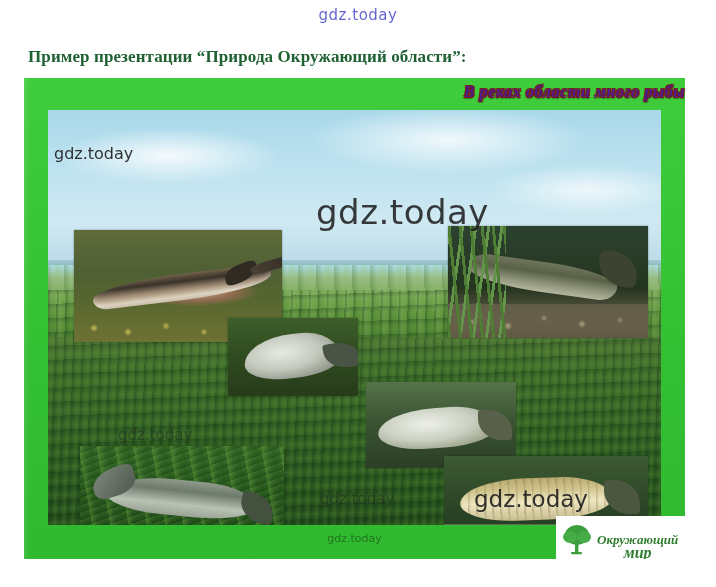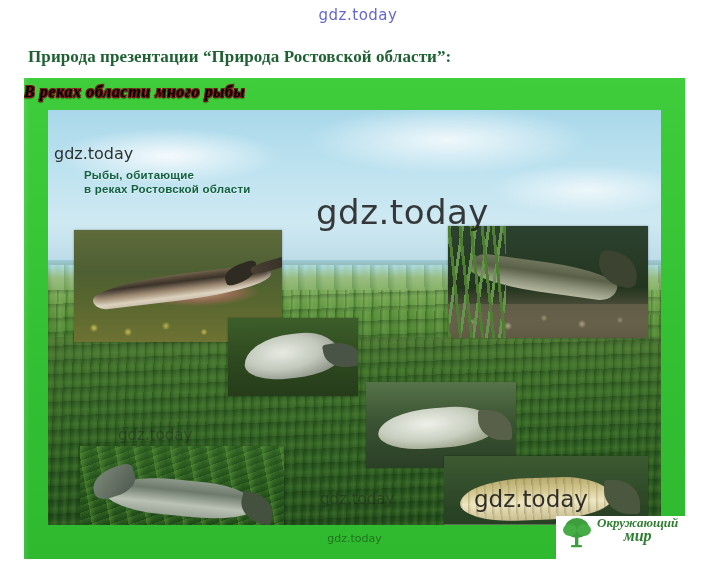--- a/index.html
+++ b/index.html
@@ -59,27 +59,27 @@
     background:
       linear-gradient(90deg, rgba(255,255,255,0.10) 0px, rgba(255,255,255,0) 6px),
       linear-gradient(180deg, #3fcd3c 0%, #33c033 55%, #2fb92f 100%);
   }
 
   .slide-title {
     position: absolute;
     top: 5px;
     left: 0;
     width: 661px;
-    text-align: left;
+    text-align: right;
     font-family: "Liberation Serif", serif;
     font-style: italic;
     font-weight: bold;
     font-size: 16px;
     letter-spacing: 0.6px;
-    color: #000000;
+    color: #4c1d95;
     text-shadow:
       -1px -1px 0 #7a1b16, 1px -1px 0 #7a1b16,
       -1px  1px 0 #7a1b16, 1px  1px 0 #7a1b16,
        0px  2px 1px rgba(40,0,0,0.45);
     white-space: nowrap;
   }
 
   
   .collage {
     position: absolute;
@@ -380,56 +380,54 @@
 
   
   .logo {
     position: absolute;
     right: 0;
     bottom: 0;
     width: 129px;
     height: 43px;
     background: #ffffff;
     display: flex;
-    align-items: flex-start;
+    align-items: flex-end;
     gap: 5px;
     padding-left: 6px;
     box-sizing: border-box;
   }
   .logo-tree { flex: 0 0 auto; }
   .logo-text {
     font-family: "Liberation Serif", serif;
     font-style: italic;
     font-weight: bold;
     font-size: 13px;
     line-height: 13px;
     color: #2f7d2f;
   }
   .logo-text .l2 { display: block; text-align: center; font-size: 16px; }
 </style>
 </head>
 <body>
 
 <div class="top-watermark">gdz.today</div>
 
-<div class="page-heading">Природа презентации “Природа Ростовской области”:</div>
+<div class="page-heading">Пример презентации “Природа Окружающий области”:</div>
 
 <div class="slide">
   <div class="slide-inner-shade"></div>
 
   <div class="slide-title">В реках области много рыбы</div>
 
   <div class="collage">
     <div class="sky"></div>
     <div class="landscape"></div>
     <div class="field-strip"></div>
     <div class="grass-texture"></div>
 
-    <div class="collage-caption">Рыбы, обитающие
-в реках Ростовской области</div>
 
     <div class="photo p-sturgeon" style="left:26px; top:120px; width:208px; height:112px;">
       <div class="body">
         <div class="pebbles"></div>
         <div class="fish"></div>
         <div class="fin"></div>
         <div class="snout"></div>
       </div>
     </div>
 

